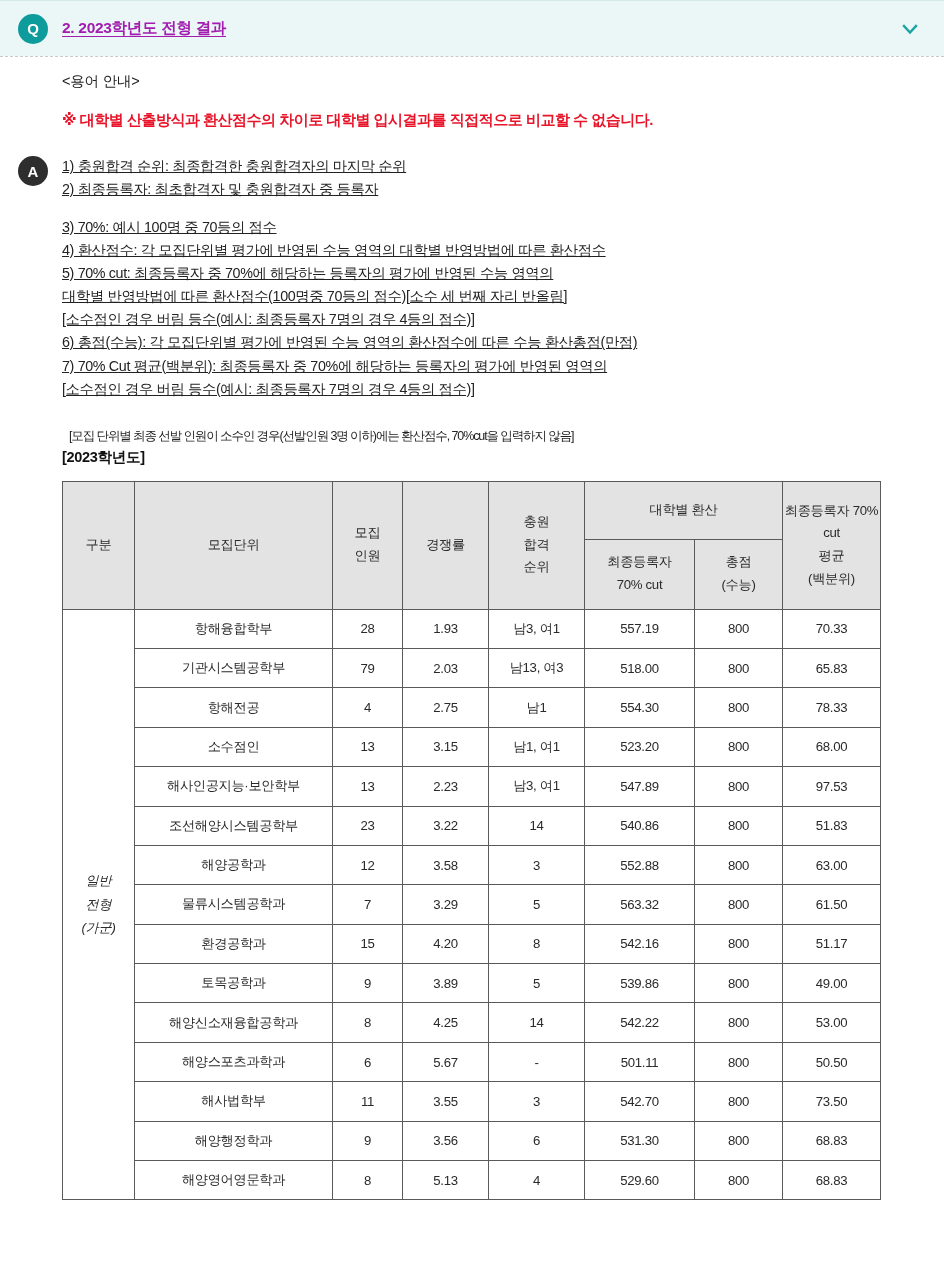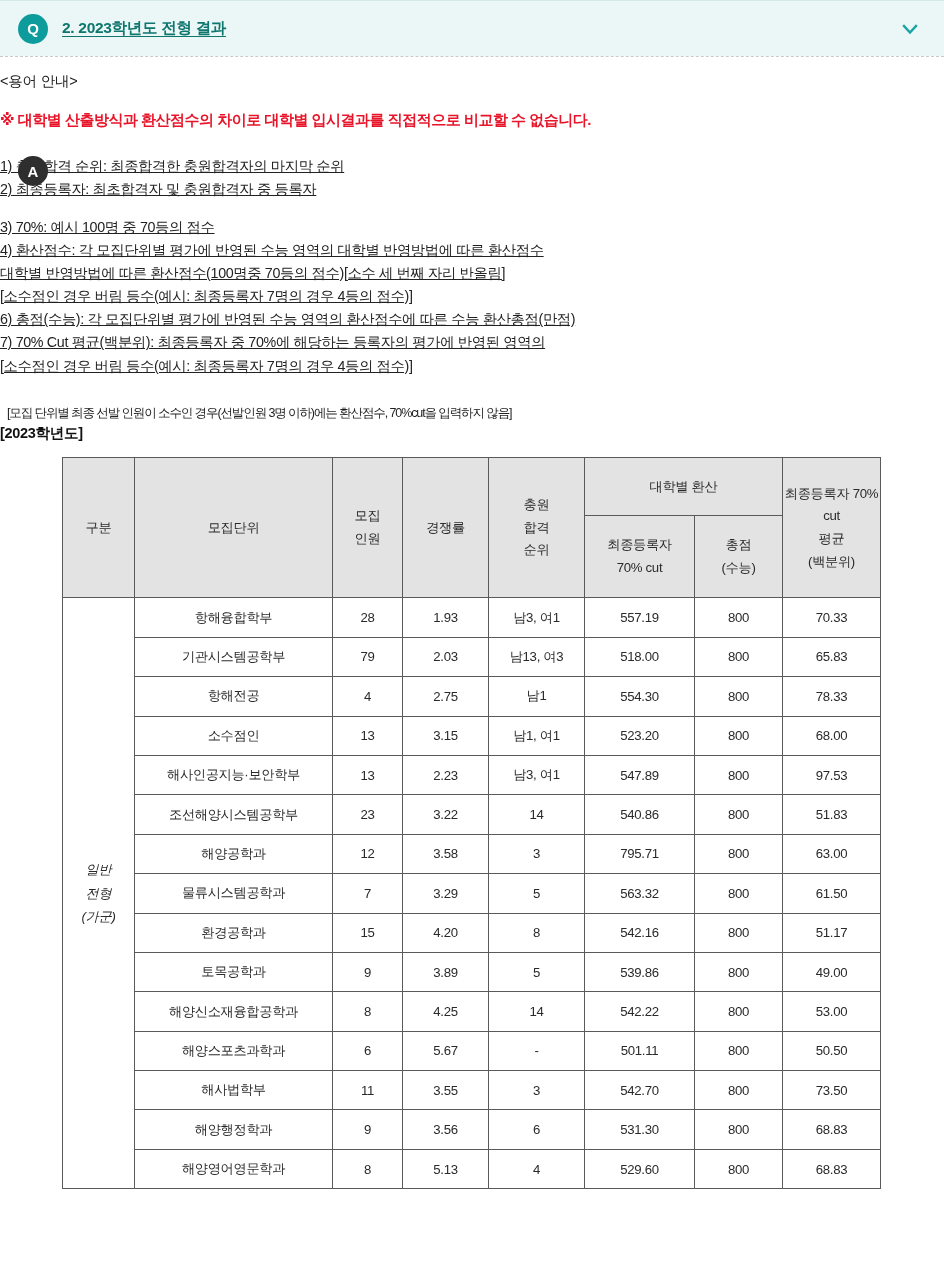--- a/index.html
+++ b/index.html
@@ -40,21 +40,21 @@
     flex: 0 0 auto;
     letter-spacing: 0;
   }
   .badge-q { background: #0d9b9b; }
   .badge-a { background: #2e2e2e; }
 
   .faq-title {
     margin-left: 14px;
     font-size: 15.5px;
     font-weight: bold;
-    color: #0f766e;
+    color: #a21caf;
     text-decoration: underline;
     text-underline-offset: 3px;
     letter-spacing: -0.3px;
     cursor: pointer;
   }
   .chevron {
     margin-left: auto;
     width: 24px;
     height: 24px;
     display: flex;
@@ -73,20 +73,21 @@
   .faq-body {
     position: relative;
     padding: 14px 0 0 0;
   }
   .badge-a-wrap {
     position: absolute;
     left: 18px;
     top: 99px;
   }
   .body-inner {
+    padding-left: 62px;
     padding-right: 20px;
   }
 
   .term-title {
     font-size: 14.5px;
     color: #222;
     letter-spacing: -0.2px;
     margin: 0 0 10px 0;
     line-height: 1.5;
   }
@@ -142,21 +143,21 @@
     letter-spacing: -0.3px;
     font-weight: normal;
     padding: 0;
   }
   table.result thead th {
     background: #e3e3e3;
     line-height: 1.72;
   }
   .th-main { height: 128px; }
   .th-top { height: 58px; }
-  .th-sub { height: 82px; }
+  .th-sub { height: 70px; }
 
   table.result tbody td {
     background: #ffffff;
     height: 39.4px;
   }
   td.cat-cell {
     background: #e3e3e3;
     line-height: 1.78;
     font-style: italic;
   }
@@ -196,20 +197,21 @@
 
     <p class="warning">※ 대학별 산출방식과 환산점수의 차이로 대학별 입시결과를 직접적으로 비교할 수 없습니다.</p>
 
     <p class="note-line">1) 충원합격 순위: 최종합격한 충원합격자의 마지막 순위</p>
     <p class="note-line">2) 최종등록자: 최초합격자 및 충원합격자 중 등록자</p>
 
     <div class="gap-sm"></div>
 
     <p class="note-line">3) 70%: 예시 100명 중 70등의 점수</p>
     <p class="note-line">4) 환산점수: 각 모집단위별 평가에 반영된 수능 영역의 대학별 반영방법에 따른 환산점수</p>
+    <p class="note-line">5) 70% cut: 최종등록자 중 70%에 해당하는 등록자의 평가에 반영된 수능 영역의</p>
     <p class="note-line">대학별 반영방법에 따른 환산점수(100명중 70등의 점수)[소수 세 번째 자리 반올림]</p>
     <p class="note-line">[소수점인 경우 버림 등수(예시: 최종등록자 7명의 경우 4등의 점수)]</p>
     <p class="note-line">6) 총점(수능): 각 모집단위별 평가에 반영된 수능 영역의 환산점수에 따른 수능 환산총점(만점)</p>
     <p class="note-line">7) 70% Cut 평균(백분위): 최종등록자 중 70%에 해당하는 등록자의 평가에 반영된 영역의</p>
     <p class="note-line">[소수점인 경우 버림 등수(예시: 최종등록자 7명의 경우 4등의 점수)]</p>
 
     <div class="gap-md"></div>
 
     <p class="small-note">[모집 단위별 최종 선발 인원이 소수인 경우(선발인원 3명 이하)에는 환산점수, 70%cut을 입력하지 않음]</p>
     <p class="year-label">[2023학년도]</p>
@@ -314,21 +316,21 @@
             <td>14</td>
             <td>540.86</td>
             <td>800</td>
             <td>51.83</td>
           </tr>
           <tr>
             <td>해양공학과</td>
             <td>12</td>
             <td>3.58</td>
             <td>3</td>
-            <td>795.71</td>
+            <td>552.88</td>
             <td>800</td>
             <td>63.00</td>
           </tr>
           <tr>
             <td>물류시스템공학과</td>
             <td>7</td>
             <td>3.29</td>
             <td>5</td>
             <td>563.32</td>
             <td>800</td>

